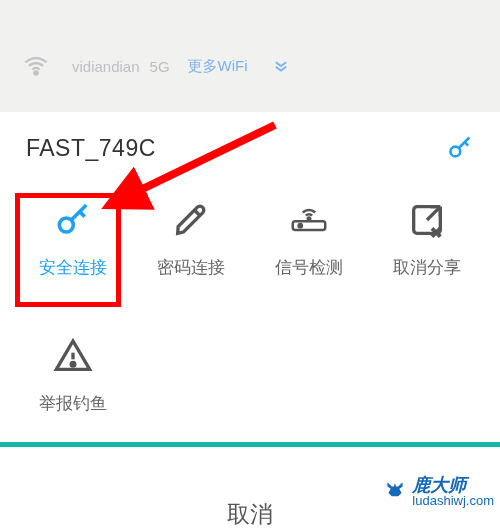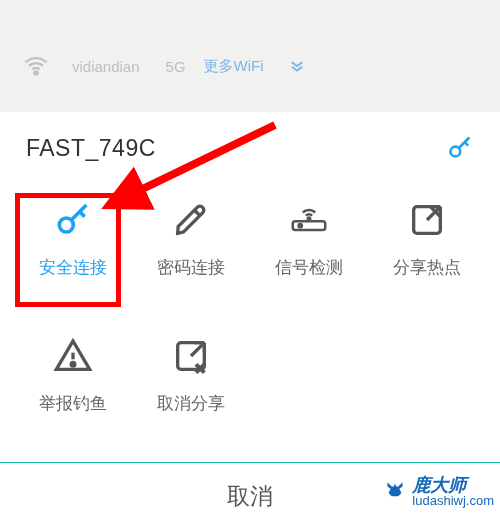--- a/index.html
+++ b/index.html
@@ -19,21 +19,21 @@
   .grid { padding:0 14px 0 14px; display:grid; grid-template-columns:repeat(4,1fr); row-gap:26px; }
   .tile { height:110px; display:flex; flex-direction:column; align-items:center; justify-content:center; gap:16px; }
   .tile .icn { width:40px; height:40px; display:flex; align-items:center; justify-content:center; color:#555; }
   .tile .lbl { font-size:17px; color:#666; }
   .tile.active .icn { color:#1ea1f2; }
   .tile.active .lbl { color:#1ea1f2; }
 
   .highlight-box { position:absolute; border:5px solid #ff0000; pointer-events:none; }
   .arrow-svg { position:absolute; pointer-events:none; }
 
-  .cancel-bar { margin-top:auto; height:68px; border-top:1px solid #14b8a6; display:flex; align-items:center; justify-content:center; font-size:23px; color:#555; }
+  .cancel-bar { margin-top:auto; height:88px; border-top:5px solid #14b8a6; display:flex; align-items:flex-end; justify-content:center; font-size:23px; color:#555; }
 
   .watermark { position:absolute; right:6px; bottom:23px; display:flex; align-items:center; gap:4px; font-size:18px; color:#1668b8; font-weight:700; font-style:italic; }
   .watermark .logo { width:26px; height:26px; }
 
   svg { display:block; }
 </style>
 </head>
 <body>
 
 <div class="screen">
@@ -42,21 +42,21 @@
   <div class="dimmed-row">
     <span class="wifi-ic">
       <svg viewBox="0 0 24 24" fill="none" stroke="#c0c2c4" stroke-width="2">
         <path d="M3 9c5-5 13-5 18 0"></path>
           <path d="M6 12c3.3-3.3 8.7-3.3 12 0"></path>
           <path d="M9 15c1.7-1.7 4.3-1.7 6 0"></path>
           <circle cx="12" cy="18" r="1.4" fill="#c0c2c4"></circle>
       </svg>
     </span>
     <span>vidiandian</span>
-    <span style="margin-left:26px">5G</span>
+    <span style="margin-left:10px">5G</span>
     <span class="more">
       <span>更多WiFi</span>
       <span class="chev">
         <svg viewBox="0 0 24 24" fill="none" stroke="#7db4e9" stroke-width="2.5">
             <path d="M5 7l7 5 7-5"></path>
             <path d="M5 13l7 5 7-5"></path>
           </svg>
       </span>
     </span>
   </div>
@@ -101,55 +101,43 @@
             <path d="M11 6c2.8-2.8 7.2-2.8 10 0"></path>
               <path d="M13.5 8.5c1.4-1.4 3.6-1.4 5 0"></path>
               <circle cx="16" cy="11" r="1" fill="currentColor"></circle>
             <rect x="3" y="13" width="26" height="7" rx="2"></rect>
               <circle cx="9" cy="16.5" r="1.3" fill="currentColor"></circle>
           </svg>
         </span>
         <span class="lbl">信号检测</span>
       </div>
 
-      <div class="tile">
-        <span class="icn">
-          <svg viewBox="0 0 24 24" fill="none" stroke="currentColor" stroke-width="2">
-            <rect x="4" y="4" width="16" height="16" rx="2"></rect>
-              <path d="M14 4l6 6"></path>
-              <path d="M20 4h-6"></path>
-              <path d="M20 4v6"></path>
-              <path d="M12 12l7-7"></path>
-          </svg>
-        </span>
-        <span class="lbl">分享热点</span>
-      </div>
-
-      <div class="tile">
-        <span class="icn">
-          <svg viewBox="0 0 24 24" fill="none" stroke="currentColor" stroke-width="2">
-            <path d="M12 3 L22 20 H2 Z"></path>
-              <path d="M12 10v4"></path>
-              <circle cx="12" cy="17" r="1.1" fill="currentColor"></circle>
-          </svg>
-        </span>
-        <span class="lbl">举报钓鱼</span>
-      </div>
 
       <div class="tile">
         <span class="icn">
           <svg viewBox="0 0 24 24" fill="none" stroke="currentColor" stroke-width="2">
             <rect x="4" y="4" width="16" height="16" rx="2"></rect>
               <path d="M12 12l7-7"></path>
               <path d="M20 4h-6"></path>
               <path d="M20 4v6"></path>
             <path d="M15 17l5 5M20 17l-5 5" stroke-width="2.4"></path>
           </svg>
         </span>
         <span class="lbl">取消分享</span>
+      </div>
+
+      <div class="tile">
+        <span class="icn">
+          <svg viewBox="0 0 24 24" fill="none" stroke="currentColor" stroke-width="2">
+            <path d="M12 3 L22 20 H2 Z"></path>
+              <path d="M12 10v4"></path>
+              <circle cx="12" cy="17" r="1.1" fill="currentColor"></circle>
+          </svg>
+        </span>
+        <span class="lbl">举报钓鱼</span>
       </div>
     </div>
 
     <div class="cancel-bar">
       <span>取消</span>
     </div>
   </div>
 
   <div class="highlight-box" style="left:15px; top:193px; width:106px; height:114px;"></div>
 

